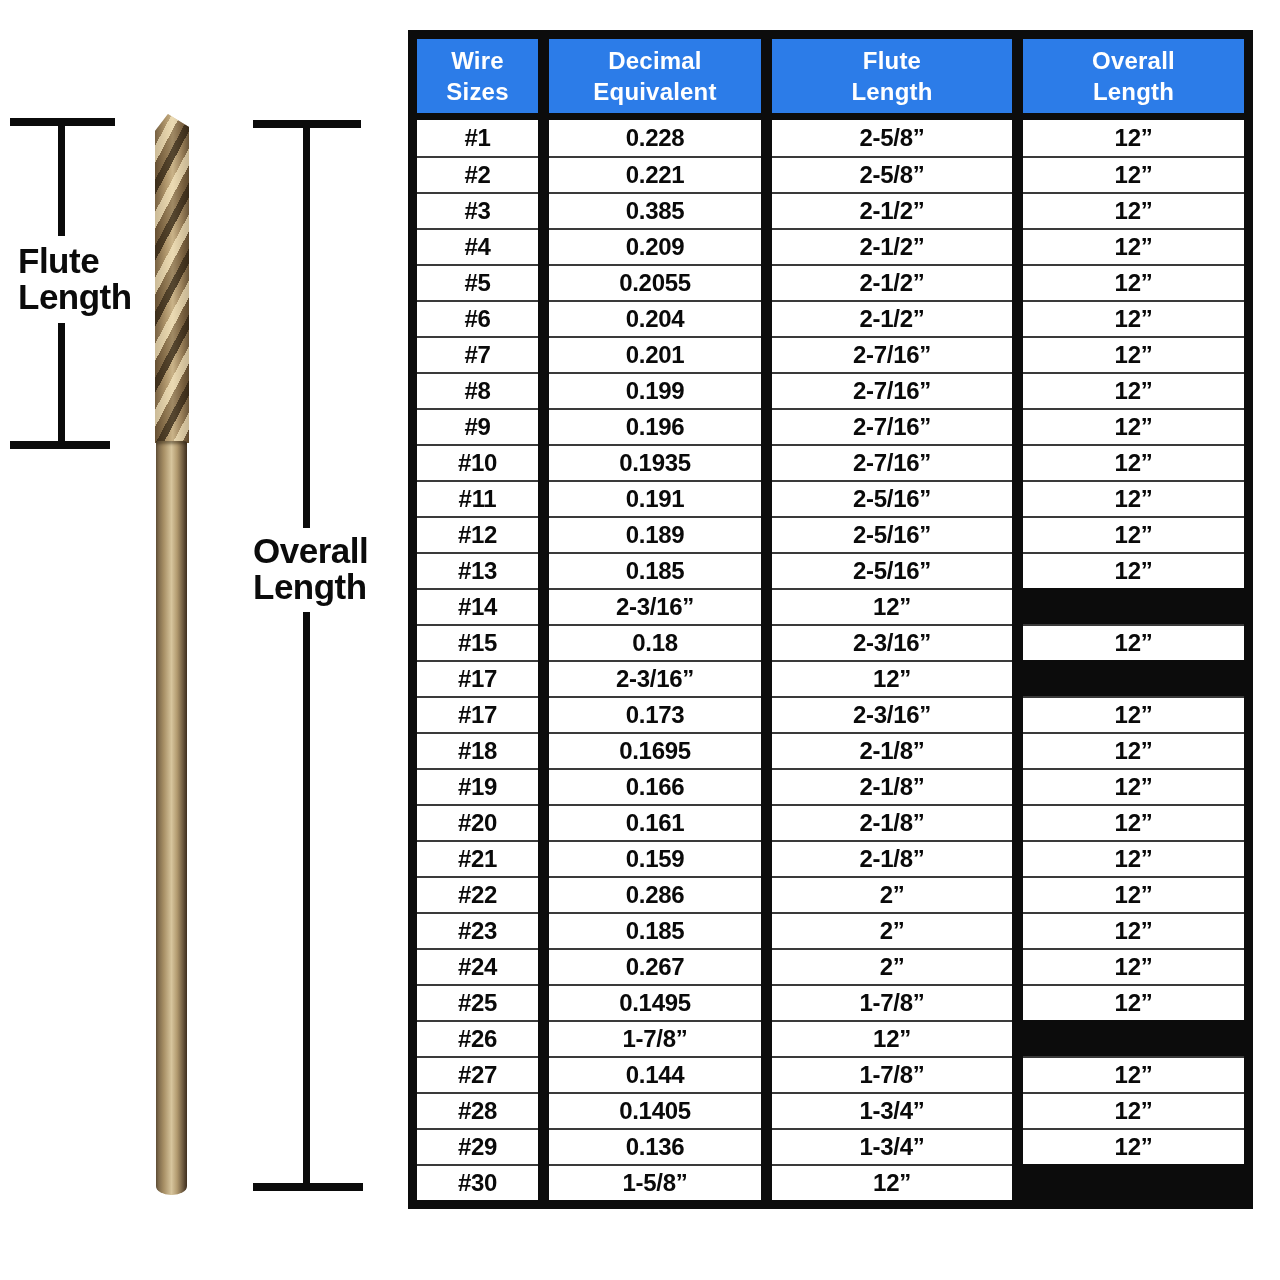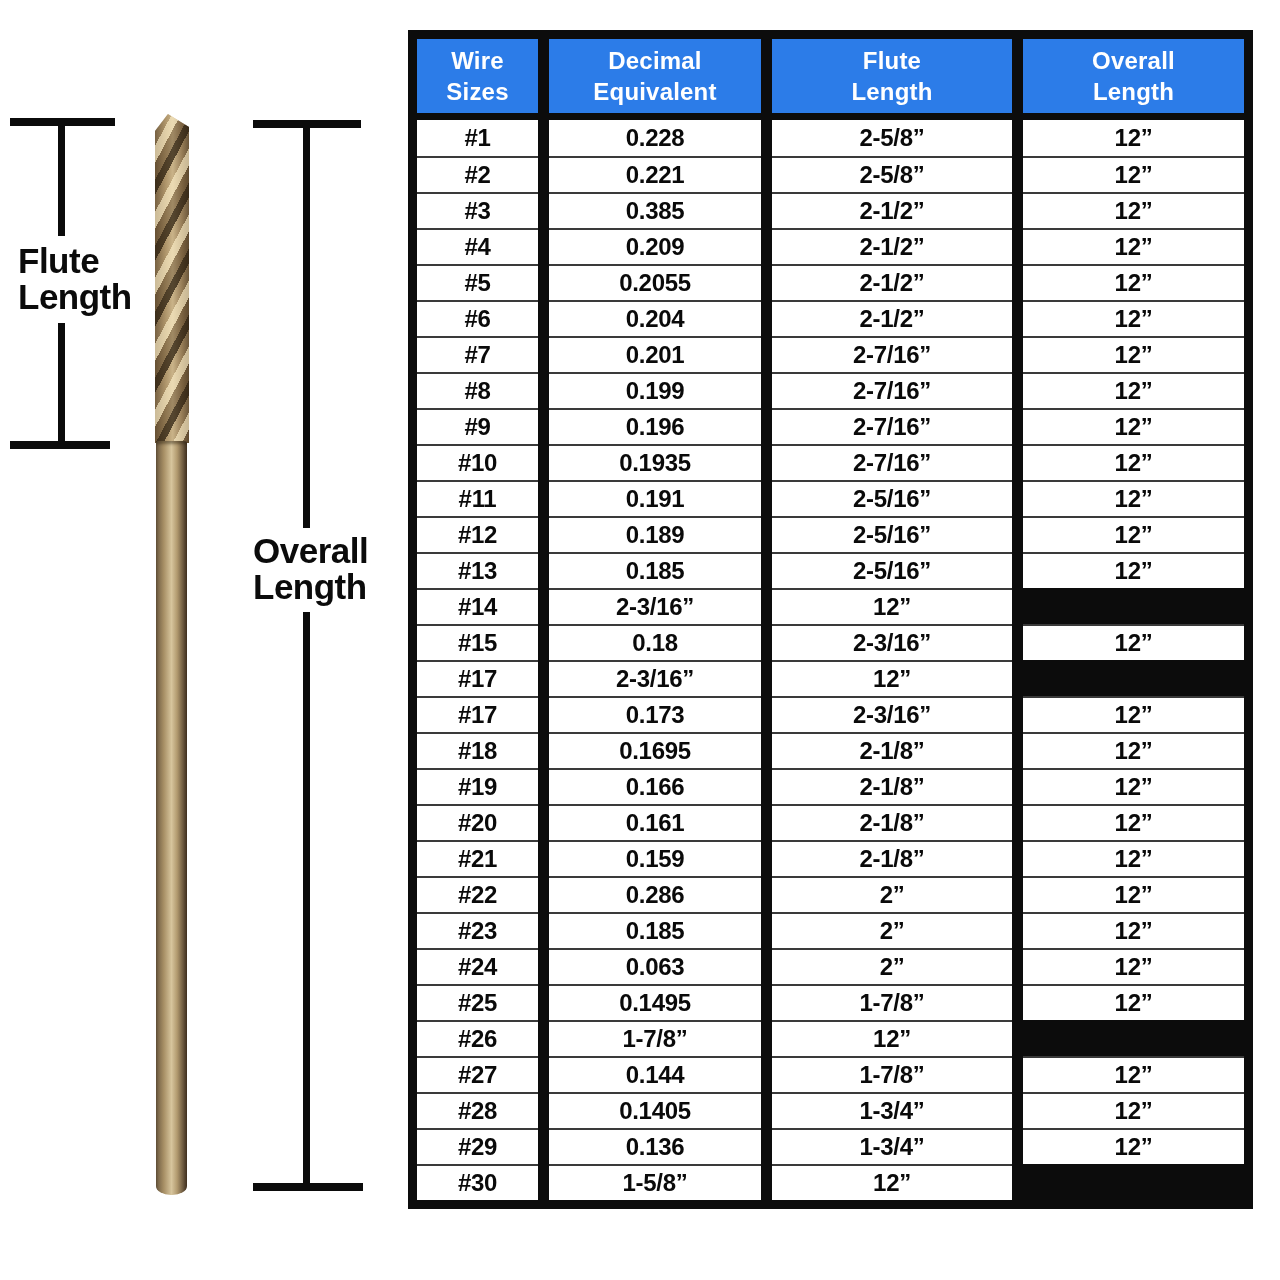--- a/index.html
+++ b/index.html
@@ -233,21 +233,21 @@
         <div class="tcell">12”</div>
       </div>
       <div class="trow">
         <div class="tcell">#23</div>
         <div class="tcell">0.185</div>
         <div class="tcell">2”</div>
         <div class="tcell">12”</div>
       </div>
       <div class="trow">
         <div class="tcell">#24</div>
-        <div class="tcell">0.063</div>
+        <div class="tcell">0.267</div>
         <div class="tcell">2”</div>
         <div class="tcell">12”</div>
       </div>
       <div class="trow">
         <div class="tcell">#25</div>
         <div class="tcell">0.1495</div>
         <div class="tcell">1-7/8”</div>
         <div class="tcell">12”</div>
       </div>
       <div class="trow">

